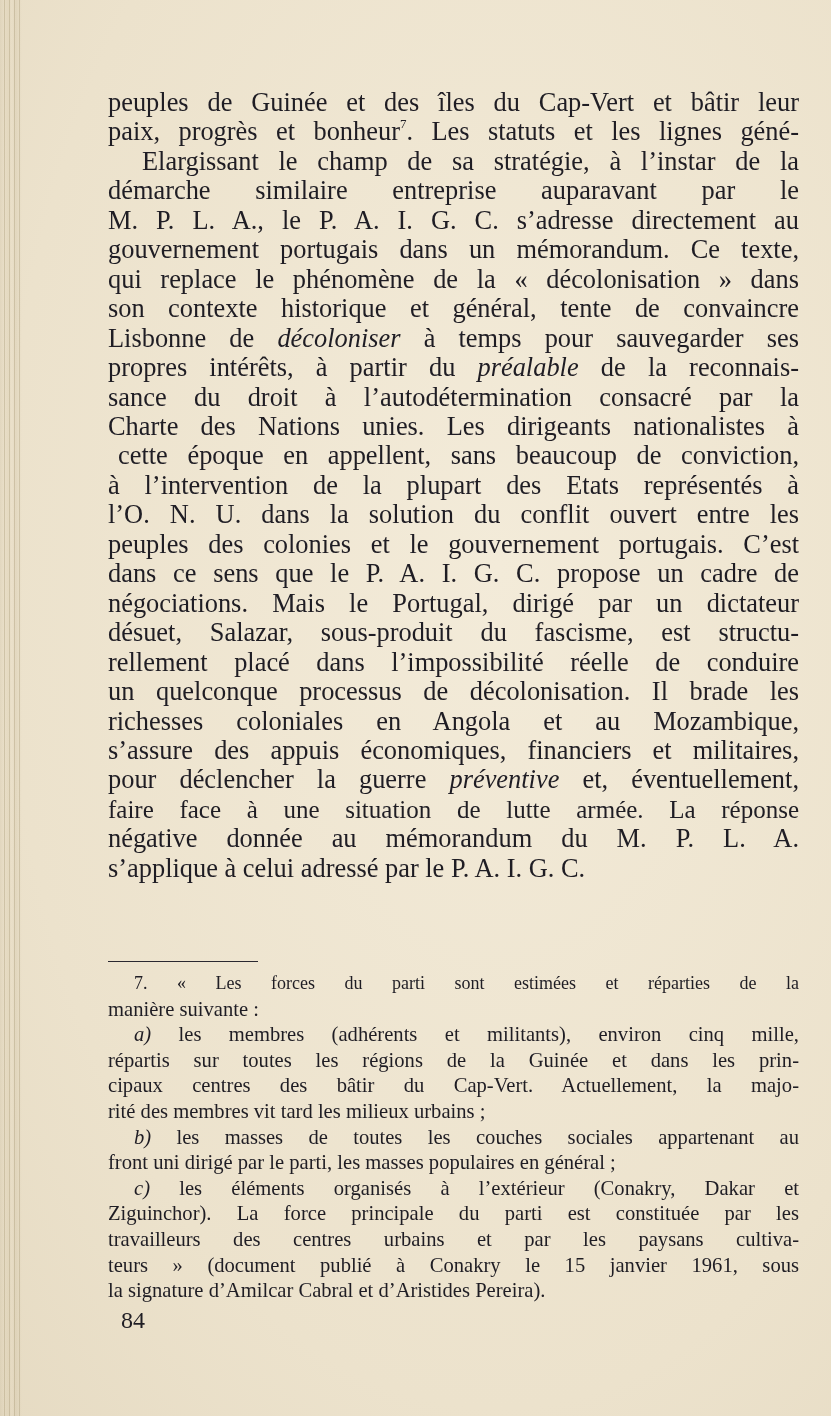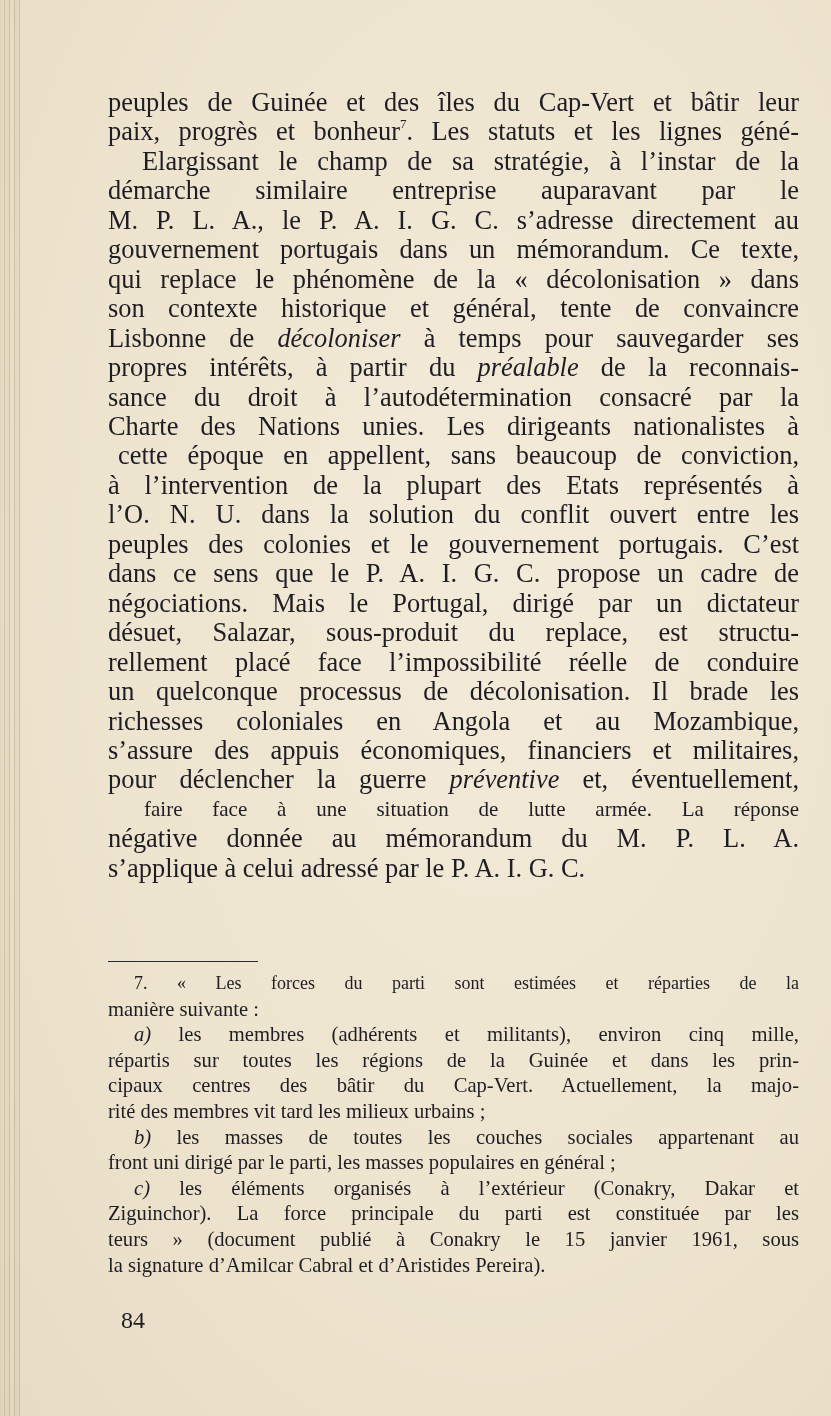--- a/index.html
+++ b/index.html
@@ -103,40 +103,41 @@
       <span class="line" style="font-size: 26.4px; line-height: 29.45px;">Lisbonne de <i>décoloniser</i> à temps pour sauvegarder ses</span>
       <span class="line" style="font-size: 26.4px; line-height: 29.45px;">propres intérêts, à partir du <i>préalable</i> de la reconnais-</span>
       <span class="line" style="font-size: 26.4px; line-height: 29.45px;">sance du droit à l’autodétermination consacré par la</span>
       <span class="line" style="font-size: 26.4px; line-height: 29.45px;">Charte des Nations unies. Les dirigeants nationalistes à</span>
       <span class="line" style="font-size: 26.4px; line-height: 29.45px; margin-left: 10px;">cette époque en appellent, sans beaucoup de conviction,</span>
       <span class="line" style="font-size: 26.4px; line-height: 29.45px;">à l’intervention de la plupart des Etats représentés à</span>
       <span class="line" style="font-size: 26.4px; line-height: 29.45px;">l’O. N. U. dans la solution du conflit ouvert entre les</span>
       <span class="line" style="font-size: 26.4px; line-height: 29.45px;">peuples des colonies et le gouvernement portugais. C’est</span>
       <span class="line" style="font-size: 26.4px; line-height: 29.45px;">dans ce sens que le P. A. I. G. C. propose un cadre de</span>
       <span class="line" style="font-size: 26.4px; line-height: 29.45px;">négociations. Mais le Portugal, dirigé par un dictateur</span>
-      <span class="line" style="font-size: 26.4px; line-height: 29.45px;">désuet, Salazar, sous-produit du replace, est structu-</span>
-      <span class="line" style="font-size: 26.4px; line-height: 29.45px;">rellement placé face l’impossibilité réelle de conduire</span>
+      <span class="line" style="font-size: 26.4px; line-height: 29.45px;">désuet, Salazar, sous-produit du fascisme, est structu-</span>
+      <span class="line" style="font-size: 26.4px; line-height: 29.45px;">rellement placé dans l’impossibilité réelle de conduire</span>
       <span class="line" style="font-size: 26.4px; line-height: 29.45px;">un quelconque processus de décolonisation. Il brade les</span>
       <span class="line" style="font-size: 26.4px; line-height: 29.45px;">richesses coloniales en Angola et au Mozambique,</span>
       <span class="line" style="font-size: 26.4px; line-height: 29.45px;">s’assure des appuis économiques, financiers et militaires,</span>
       <span class="line" style="font-size: 26.4px; line-height: 29.45px;">pour déclencher la guerre <i>préventive</i> et, éventuellement,</span>
-      <span class="line" style="font-size: 21px; line-height: 29.45px; margin-left: 36px;">faire face à une situation de lutte armée. La réponse</span>
+      <span class="line" style="font-size: 25px; line-height: 29.45px;">faire face à une situation de lutte armée. La réponse</span>
       <span class="line" style="font-size: 26.4px; line-height: 29.45px;">négative donnée au mémorandum du M. P. L. A.</span>
       <span class="line last" style="font-size: 26.4px; line-height: 29.45px;">s’applique à celui adressé par le P. A. I. G. C.</span>
     </div>
   <div class="footnote-rule"></div>
   <div class="footnotes" id="footnotes">
       <span class="line indent" style="font-size: 18px; line-height: 25.6px;">7. « Les forces du parti sont estimées et réparties de la</span>
       <span class="line last" style="font-size: 20.6px; line-height: 25.6px;">manière suivante :</span>
       <span class="line indent" style="font-size: 20.6px; line-height: 25.6px;"><i>a)</i> les membres (adhérents et militants), environ cinq mille,</span>
       <span class="line" style="font-size: 20.6px; line-height: 25.6px;">répartis sur toutes les régions de la Guinée et dans les prin-</span>
       <span class="line" style="font-size: 20.6px; line-height: 25.6px;">cipaux centres des bâtir du Cap-Vert. Actuellement, la majo-</span>
       <span class="line last" style="font-size: 20.6px; line-height: 25.6px;">rité des membres vit tard les milieux urbains ;</span>
       <span class="line indent" style="font-size: 20.6px; line-height: 25.6px;"><i>b)</i> les masses de toutes les couches sociales appartenant au</span>
       <span class="line last" style="font-size: 20.6px; line-height: 25.6px;">front uni dirigé par le parti, les masses populaires en général ;</span>
       <span class="line indent" style="font-size: 20.6px; line-height: 25.6px;"><i>c)</i> les éléments organisés à l’extérieur (Conakry, Dakar et</span>
       <span class="line" style="font-size: 20.6px; line-height: 25.6px;">Ziguinchor). La force principale du parti est constituée par les</span>
+      <span class="line" style="font-size: 20.6px; line-height: 25.6px;">travailleurs des centres urbains et par les paysans cultiva-</span>
       <span class="line" style="font-size: 20.6px; line-height: 25.6px;">teurs » (document publié à Conakry le 15 janvier 1961, sous</span>
       <span class="line last" style="font-size: 20.6px; line-height: 25.6px;">la signature d’Amilcar Cabral et d’Aristides Pereira).</span>
     </div>
 </div>
 
 <div class="page-number">84</div>
 
 </body></html>

